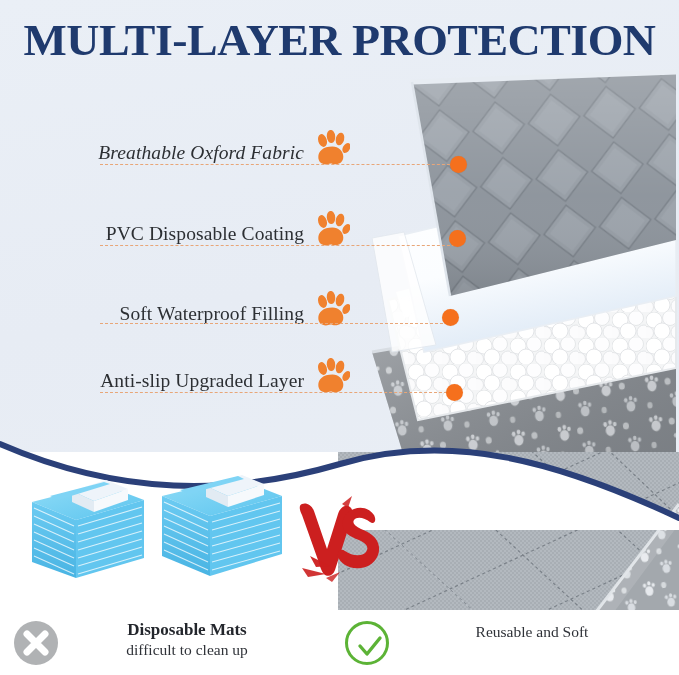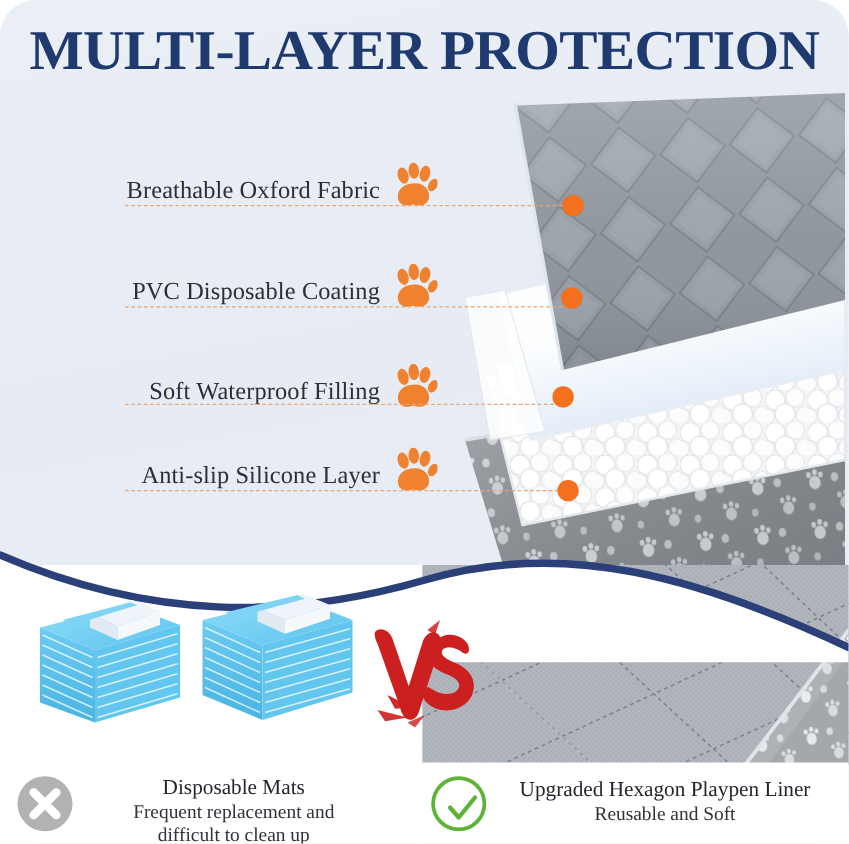--- a/index.html
+++ b/index.html
@@ -7,21 +7,20 @@
     padding: 0;
     background: #ffffff;
   }
   #infographic {
     position: relative;
     width: 679px;
     height: 675px;
     overflow: hidden;
     background: #e9eef5;
     font-family: "Liberation Sans", sans-serif;
-    border-radius: 29px;
     -webkit-font-smoothing: antialiased;
   }
 
   
   .top-bg {
     position: absolute;
     left: 0; top: 0;
     width: 679px; height: 500px;
     background: linear-gradient(170deg, #eaeff6 0%, #e7ecf4 55%, #e9eef5 100%);
   }
@@ -120,21 +119,21 @@
 
   
   .caption {
     position: absolute;
     font-family: "Liberation Serif", "DejaVu Serif", serif;
     text-align: center;
     color: #2a2d33;
   }
   .caption .head {
     font-size: 17px;
-    font-weight: 400;
+    font-weight: 700;
     line-height: 20px;
     color: #23262c;
     white-space: nowrap;
   }
   .caption .sub {
     font-size: 15.5px;
     font-weight: 400;
     line-height: 19px;
     color: #2f3238;
   }
@@ -231,21 +230,21 @@
         <path d="M412 82 L676 72 L676 240 L450 296 Z" fill="url(#quilt)"></path>
         <path d="M412 82 L676 72 L676 240 L450 296 Z" fill="url(#quiltShade)"></path>
         <path d="M412 82 L676 72" fill="none" stroke="#e8edf3" stroke-width="5" stroke-linecap="round"></path>
         <path d="M412 82 L450 296" fill="none" stroke="#dfe5ec" stroke-width="2.5"></path>
       </g>
     </svg>
   </div>
 
   <div class="title">MULTI-LAYER PROTECTION</div>
 
-  <div class="feature" style="top:124px;">
+  <div class="feature" style="top:124px;font-style:italic;">
     <div class="feature-label">Breathable Oxford Fabric</div>
     <span class="paw">
       <svg viewBox="0 0 36 38" xmlns="http://www.w3.org/2000/svg">
         <g fill="#f0812e">
           <ellipse cx="8.5" cy="10.5" rx="4.3" ry="6.6" transform="rotate(-17 8.5 10.5)"></ellipse>
           <ellipse cx="17" cy="6.5" rx="4.2" ry="6.6" transform="rotate(-5 17 6.5)"></ellipse>
           <ellipse cx="26" cy="9" rx="4.2" ry="6.4" transform="rotate(14 26 9)"></ellipse>
           <ellipse cx="32.4" cy="18" rx="3.5" ry="5.4" transform="rotate(30 32.4 18)"></ellipse>
           <path d="M18.5 16.5c6 0 10.8 4.6 10.8 10.2 0 5-3.6 7.6-8.2 7.6-2 0-2.8-.8-4.6-.8-1.9 0-2.6.9-4.6.9-4.4 0-7.6-2.6-7.6-7.3 0-5.7 4.5-10.6 14.2-10.6z"></path>
         </g>
@@ -283,21 +282,21 @@
           <ellipse cx="32.4" cy="18" rx="3.5" ry="5.4" transform="rotate(30 32.4 18)"></ellipse>
           <path d="M18.5 16.5c6 0 10.8 4.6 10.8 10.2 0 5-3.6 7.6-8.2 7.6-2 0-2.8-.8-4.6-.8-1.9 0-2.6.9-4.6.9-4.4 0-7.6-2.6-7.6-7.3 0-5.7 4.5-10.6 14.2-10.6z"></path>
         </g>
       </svg>
     </span>
   </div>
   <div class="connector" style="left:100px; top:323px; width:348px;"></div>
   <div class="dot" style="left:442px; top:309px;"></div>
 
   <div class="feature" style="top:352px;">
-    <div class="feature-label">Anti-slip Silicone Layer</div>
+    <div class="feature-label">Anti-slip Upgraded Layer</div>
     <span class="paw">
       <svg viewBox="0 0 36 38" xmlns="http://www.w3.org/2000/svg">
         <g fill="#f0812e">
           <ellipse cx="8.5" cy="10.5" rx="4.3" ry="6.6" transform="rotate(-17 8.5 10.5)"></ellipse>
           <ellipse cx="17" cy="6.5" rx="4.2" ry="6.6" transform="rotate(-5 17 6.5)"></ellipse>
           <ellipse cx="26" cy="9" rx="4.2" ry="6.4" transform="rotate(14 26 9)"></ellipse>
           <ellipse cx="32.4" cy="18" rx="3.5" ry="5.4" transform="rotate(30 32.4 18)"></ellipse>
           <path d="M18.5 16.5c6 0 10.8 4.6 10.8 10.2 0 5-3.6 7.6-8.2 7.6-2 0-2.8-.8-4.6-.8-1.9 0-2.6.9-4.6.9-4.4 0-7.6-2.6-7.6-7.3 0-5.7 4.5-10.6 14.2-10.6z"></path>
         </g>
       </svg>
@@ -454,27 +453,25 @@
     </svg>
   </div>
 
   <div class="badge cross" style="left:14px; top:621px;">
     <svg viewBox="0 0 44 44" xmlns="http://www.w3.org/2000/svg">
       <path d="M13 13 L31 31 M31 13 L13 31" stroke="#ffffff" stroke-width="7" stroke-linecap="round"></path>
     </svg>
   </div>
   <div class="caption" style="left:62px; top:620px; width:250px;">
     <div class="head">Disposable Mats</div>
-    <div class="sub">Frequent replacement and</div>
     <div class="sub">difficult to clean up</div>
   </div>
 
   <div class="badge check" style="left:345px; top:621px;">
     <svg viewBox="0 0 44 44" xmlns="http://www.w3.org/2000/svg">
       <path d="M12 22 L19 30 L32 14" fill="none" stroke="#5cb336" stroke-width="3.4" stroke-linecap="round" stroke-linejoin="round"></path>
     </svg>
   </div>
   <div class="caption" style="left:392px; top:622px; width:280px;">
-    <div class="head">Upgraded Hexagon Playpen Liner</div>
     <div class="sub">Reusable and Soft</div>
   </div>
 
 </div>
 
 </body></html>

